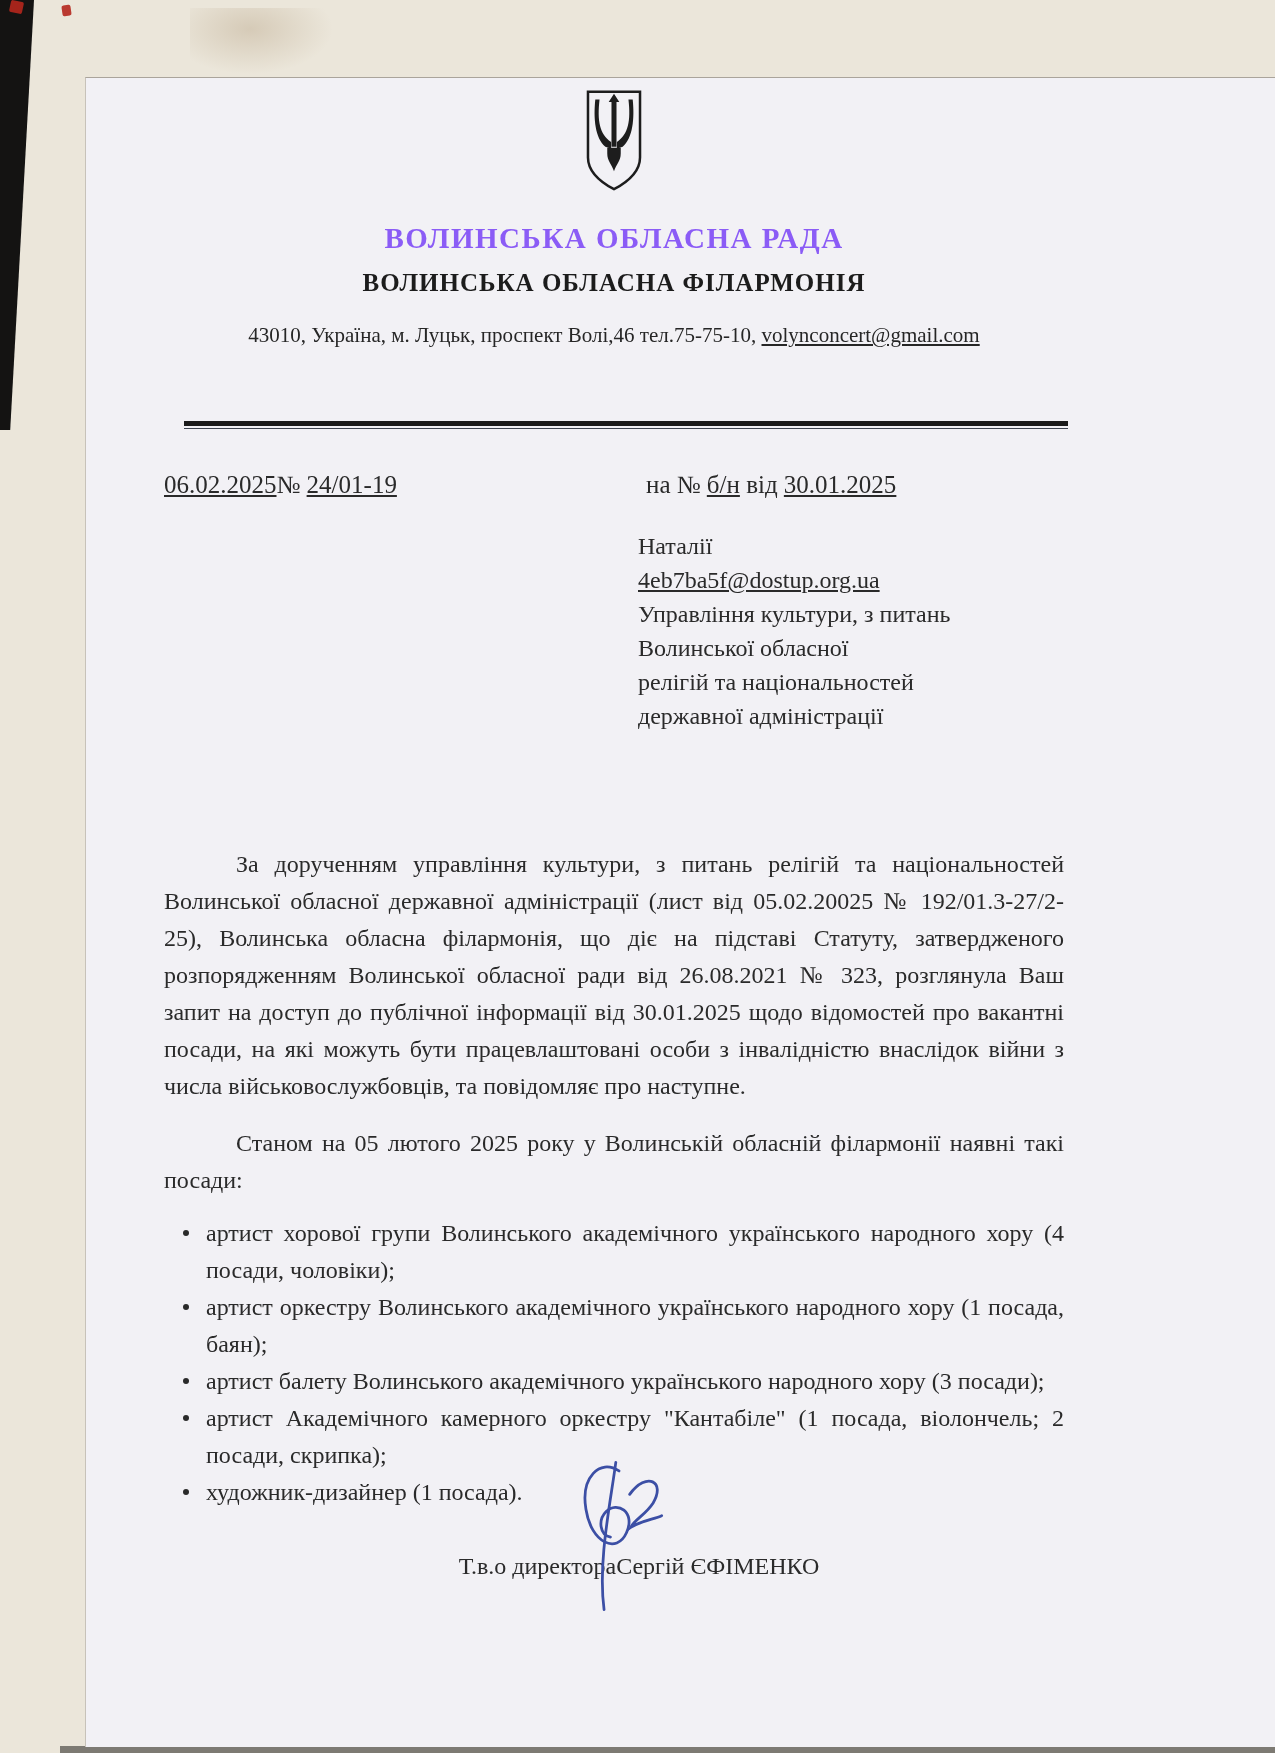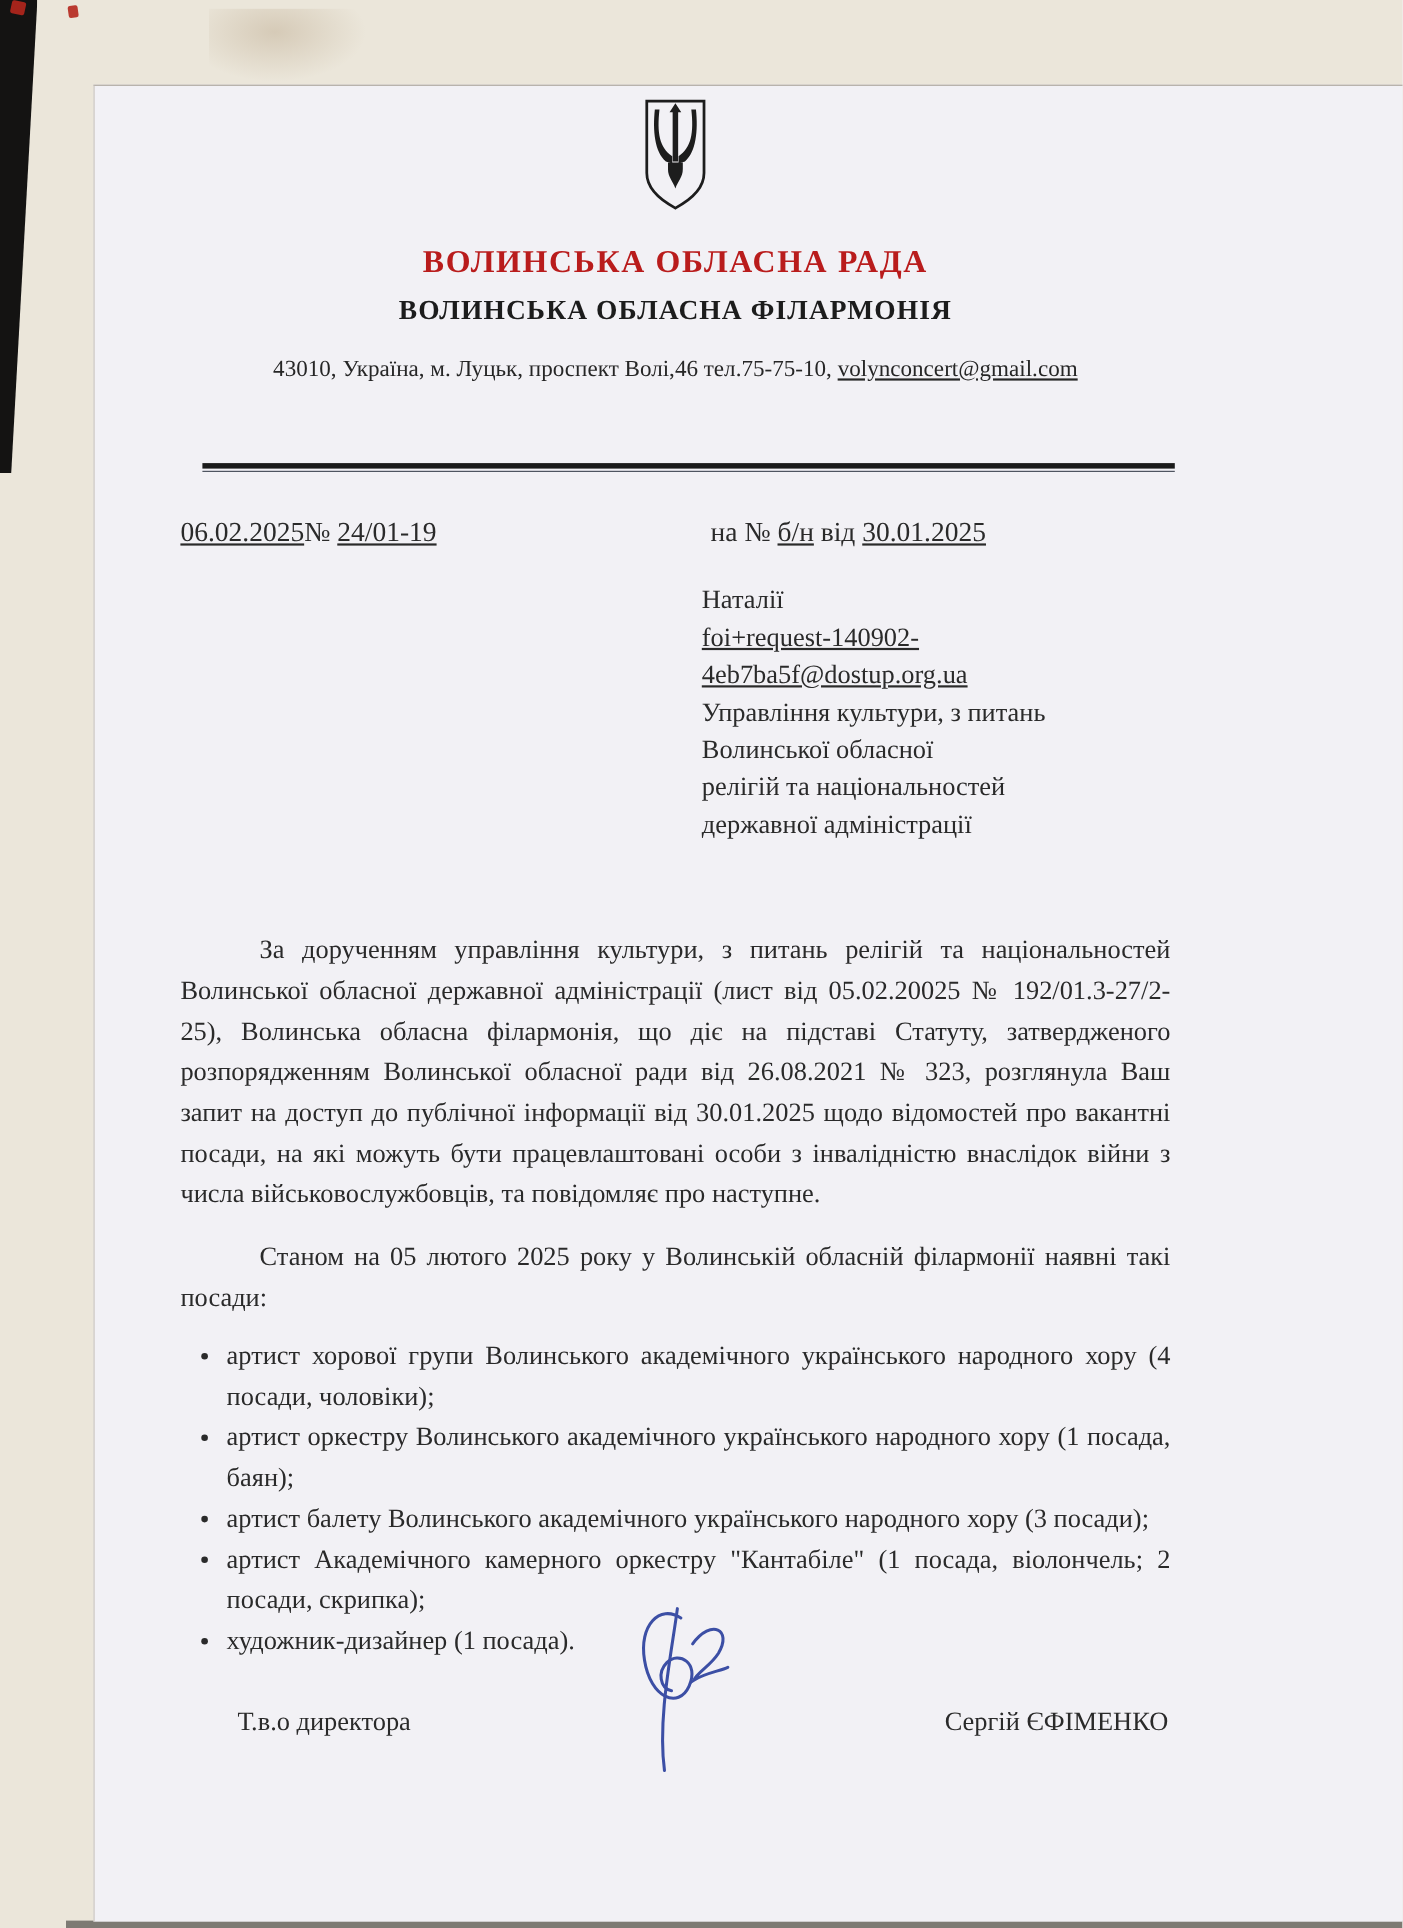--- a/index.html
+++ b/index.html
@@ -31,21 +31,21 @@
     position:absolute;left:85px;top:77px;width:1190px;height:1669px;
     background:#f2f1f5;
     border-top:1px solid #aaa49b;
     border-left:1px solid #c7c2b9;
     color:#2a2a2a;
   }
   
   .header{position:absolute;left:78px;top:0;width:900px;text-align:center;}
   .emblem{margin-top:10px;height:106px;display:flex;justify-content:center;}
   .org-parent{
-    margin-top:28px;font-size:29px;font-weight:bold;letter-spacing:1.5px;color:#b91c1c;
+    margin-top:28px;font-size:29px;font-weight:bold;letter-spacing:1.5px;color:#8b5cf6;
   }
   .org-name{
     margin-top:14px;font-size:25px;font-weight:bold;letter-spacing:1px;color:#1c1c1c;
   }
   .address{margin-top:26px;font-size:21px;color:#262626;}
   .address .email{text-decoration:underline;}
   .head-rule{
     position:absolute;left:98px;top:343px;width:884px;
     border-top:5px solid #1b1b1b;
   }
@@ -65,21 +65,21 @@
   .body-block p{margin:0;text-indent:72px;}
   .body-block p.p2{margin-top:20px;}
   ul.positions{
     list-style:none;margin:16px 0 0 0;padding:0 0 0 42px;
   }
   ul.positions li{position:relative;text-align:justify;}
   ul.positions li::before{
     content:"";position:absolute;left:-23px;top:15px;width:6px;height:6px;border-radius:50%;background:#2a2a2a;
   }
   
-  .sig-row{position:relative;margin-top:37px;display:flex;justify-content:space-between;text-indent:0;}
+  .sig-row{position:relative;margin-top:37px;display:flex;justify-content:center;text-indent:0;}
   .sig-title{margin-left:52px;text-indent:0;}
   .sig-name{margin-right:2px;text-indent:0;}
   .sig-scribble{position:absolute;left:390px;top:-92px;width:130px;height:160px;}
 </style>
 </head>
 <body>
 
 <div class="scan-corner"></div>
 <div class="red-mark m1"></div>
 <div class="red-mark m2"></div>
@@ -107,21 +107,20 @@
 
   <div class="head-rule"></div>
 
   <div class="ref-row">
     <span><span class="u">06.02.2025</span><span>№ </span><span class="u">24/01-19</span></span>
     <span class="ref-right"><span>на № </span><span class="u">б/н</span><span> від </span><span class="u">30.01.2025</span></span>
   </div>
 
   <div class="recipient">
     <div>Наталії</div>
-    <div class="email-line">foi+request-140902-</div>
     <div class="email-line">4eb7ba5f@dostup.org.ua</div>
     <div class="org-block">
       <div>Управління культури, з питань</div>
       <div>Волинської обласної</div>
       <div>релігій та національностей</div>
       <div>державної адміністрації</div>
     </div>
   </div>
 
   <div class="body-block">

